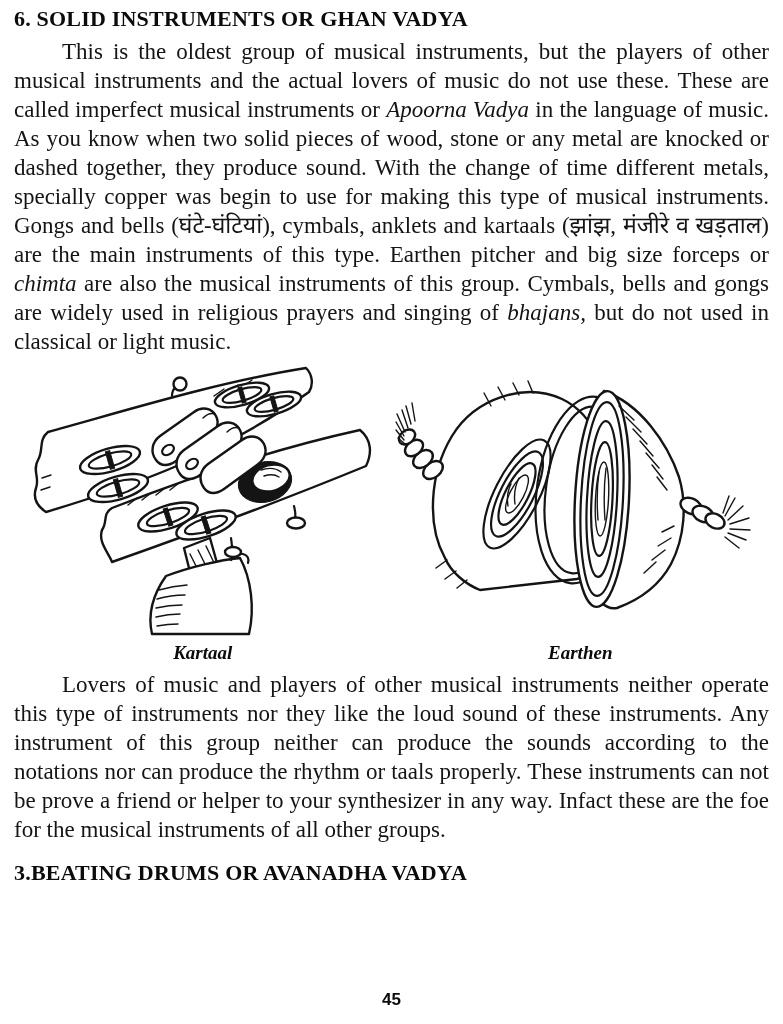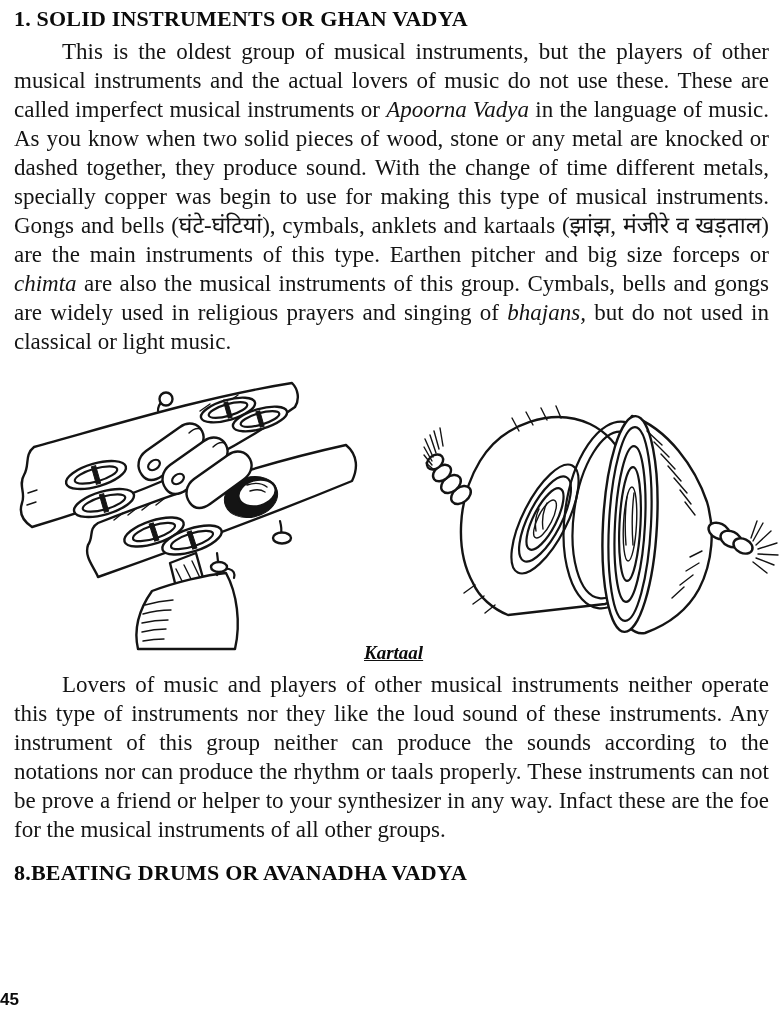--- a/index.html
+++ b/index.html
@@ -33,53 +33,53 @@
   p.body-text .it { font-style:italic; }
   .figures {
     display:flex;
     height:304px;
     margin:6px 0 4px 0;
   }
   figure.illus {
     flex:1;
     margin:0;
     display:flex;
-    flex-direction:row;
+    flex-direction:column;
     align-items:center;
-    text-decoration:underline;
   }
   figure.illus svg { display:block; }
   figcaption.fig-caption {
     margin-top:auto;
     font-weight:bold;
     font-style:italic;
     font-size:19px;
     color:#0b0b0b;
     padding-bottom:2px;
   }
   .page-number {
     position:absolute;
     left:0; right:0;
     bottom:14px;
+    text-align:center;
     font-family:"Liberation Sans", sans-serif;
     font-weight:bold;
     font-size:17px;
     color:#0b0b0b;
   }
   svg .ln { fill:none; stroke:#141414; stroke-width:2.2; stroke-linecap:round; stroke-linejoin:round; }
   svg .fw { fill:#ffffff; stroke:#141414; stroke-width:2.4; stroke-linejoin:round; }
   svg .fb { fill:#141414; stroke:#141414; }
   svg .thin { fill:none; stroke:#141414; stroke-width:1.4; stroke-linecap:round; }
 </style>
 </head>
 <body>
 
 <div class="page">
 
-  <h1 class="sec-heading">1. SOLID INSTRUMENTS OR GHAN VADYA</h1>
+  <h1 class="sec-heading">6. SOLID INSTRUMENTS OR GHAN VADYA</h1>
 
   <p class="body-text"><span>This is the oldest group of musical instruments, but the players of other musical instruments and the actual lovers of music do not use these. These are called imperfect musical instruments or </span><span class="it">Apoorna Vadya</span><span> in the language of music. As you know when two solid pieces of wood, stone or any metal are knocked or dashed together, they produce sound. With the change of time different metals, specially copper was begin to use for making this type of musical instruments. Gongs and bells (घंटे-घंटियां), cymbals, anklets and kartaals (झांझ, मंजीरे व खड़ताल) are the main instruments of this type. Earthen pitcher and big size forceps or </span><span class="it">chimta</span><span> are also the musical instruments of this group. Cymbals, bells and gongs are widely used in religious prayers and singing of </span><span class="it">bhajans,</span><span> but do not used in classical or light music.</span></p>
 
   <div class="figures">
 
     <figure class="illus">
       <svg width="350" height="274" viewBox="0 0 350 274" aria-hidden="true">
 
         <g>
           <path class="fw" d="M156,186 L182,176 L196,226 L168,234 Z"></path>
@@ -209,18 +209,18 @@
           <path class="thin" d="M330,144 L340,126 M333,148 L348,134 M335,152 L354,146 M335,157 L355,158 M333,161 L351,168 M330,165 L344,176 M328,141 L334,124"></path>
         </g>
       </svg>
       <figcaption class="fig-caption">Earthen</figcaption>
     </figure>
 
   </div>
 
   <p class="body-text">Lovers of music and players of other musical instruments neither operate this type of instruments nor they like the loud sound of these instruments. Any instrument of this group neither can produce the sounds according to the notations nor can produce the rhythm or taals properly. These instruments can not be prove a friend or helper to your synthesizer in any way. Infact these are the foe for the musical instruments of all other groups.</p>
 
-  <h1 class="sec-heading second">8.BEATING DRUMS OR  AVANADHA VADYA</h1>
+  <h1 class="sec-heading second">3.BEATING DRUMS OR  AVANADHA VADYA</h1>
 
 
   <div class="page-number">45</div>
 
 </div>
 
 </body></html>

